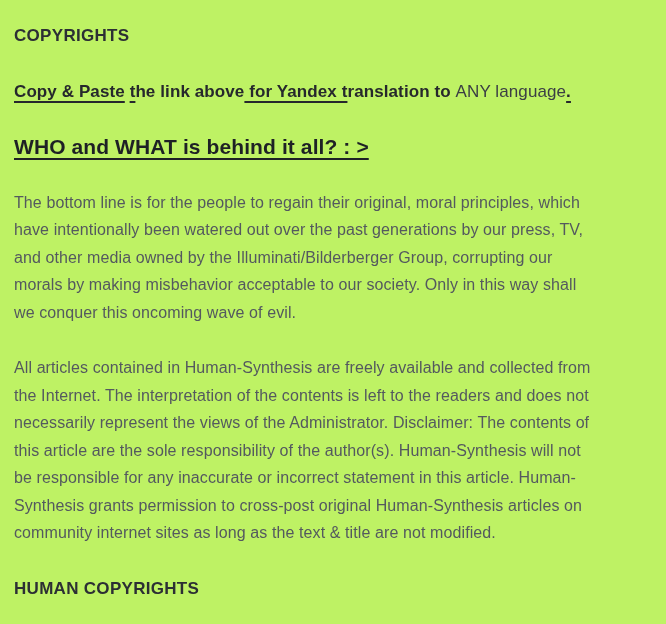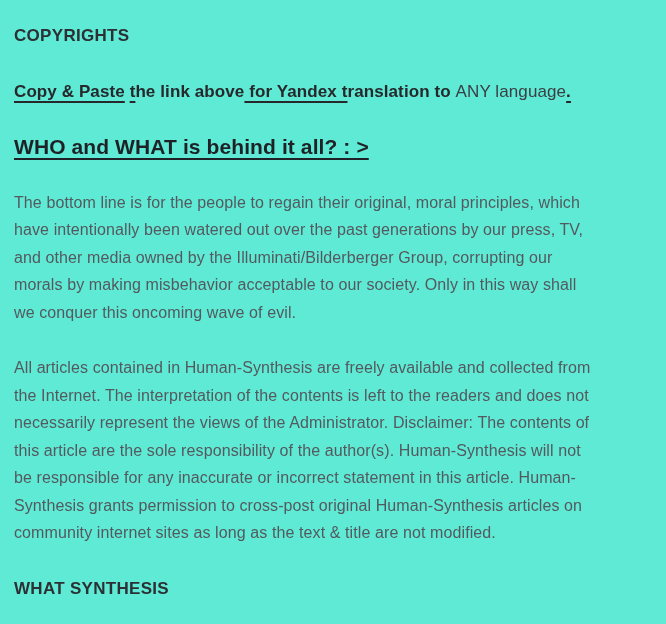--- a/index.html
+++ b/index.html
@@ -9,21 +9,21 @@
     width: 666px;
     height: 624px;
     overflow: hidden;
   }
   .page {
     box-sizing: border-box;
     width: 666px;
     height: 624px;
     padding: 22px 12px 0 14px;
     font-family: "Liberation Sans", sans-serif;
-    background: #5eead4;
+    background: #bef264;
   }
   .block {
     margin: 0 0 28px 0;
     line-height: 27.5px;
   }
   .heading {
     font-size: 17px;
     font-weight: 700;
     color: #2c2f34;
     letter-spacing: 0.3px;
@@ -83,15 +83,15 @@
 we conquer this oncoming wave of evil.</p>
 
   <p class="block body-para">All articles contained in Human-Synthesis are freely available and collected from
 the Internet. The interpretation of the contents is left to the readers and does not
 necessarily represent the views of the Administrator. Disclaimer: The contents of
 this article are the sole responsibility of the author(s). Human-Synthesis will not
 be responsible for any inaccurate or incorrect statement in this article. Human-
 Synthesis grants permission to cross-post original Human-Synthesis articles on
 community internet sites as long as the text &amp; title are not modified.</p>
 
-  <h3 class="block heading">WHAT SYNTHESIS</h3>
+  <h3 class="block heading">HUMAN COPYRIGHTS</h3>
 
 </div>
 
 </body></html>

